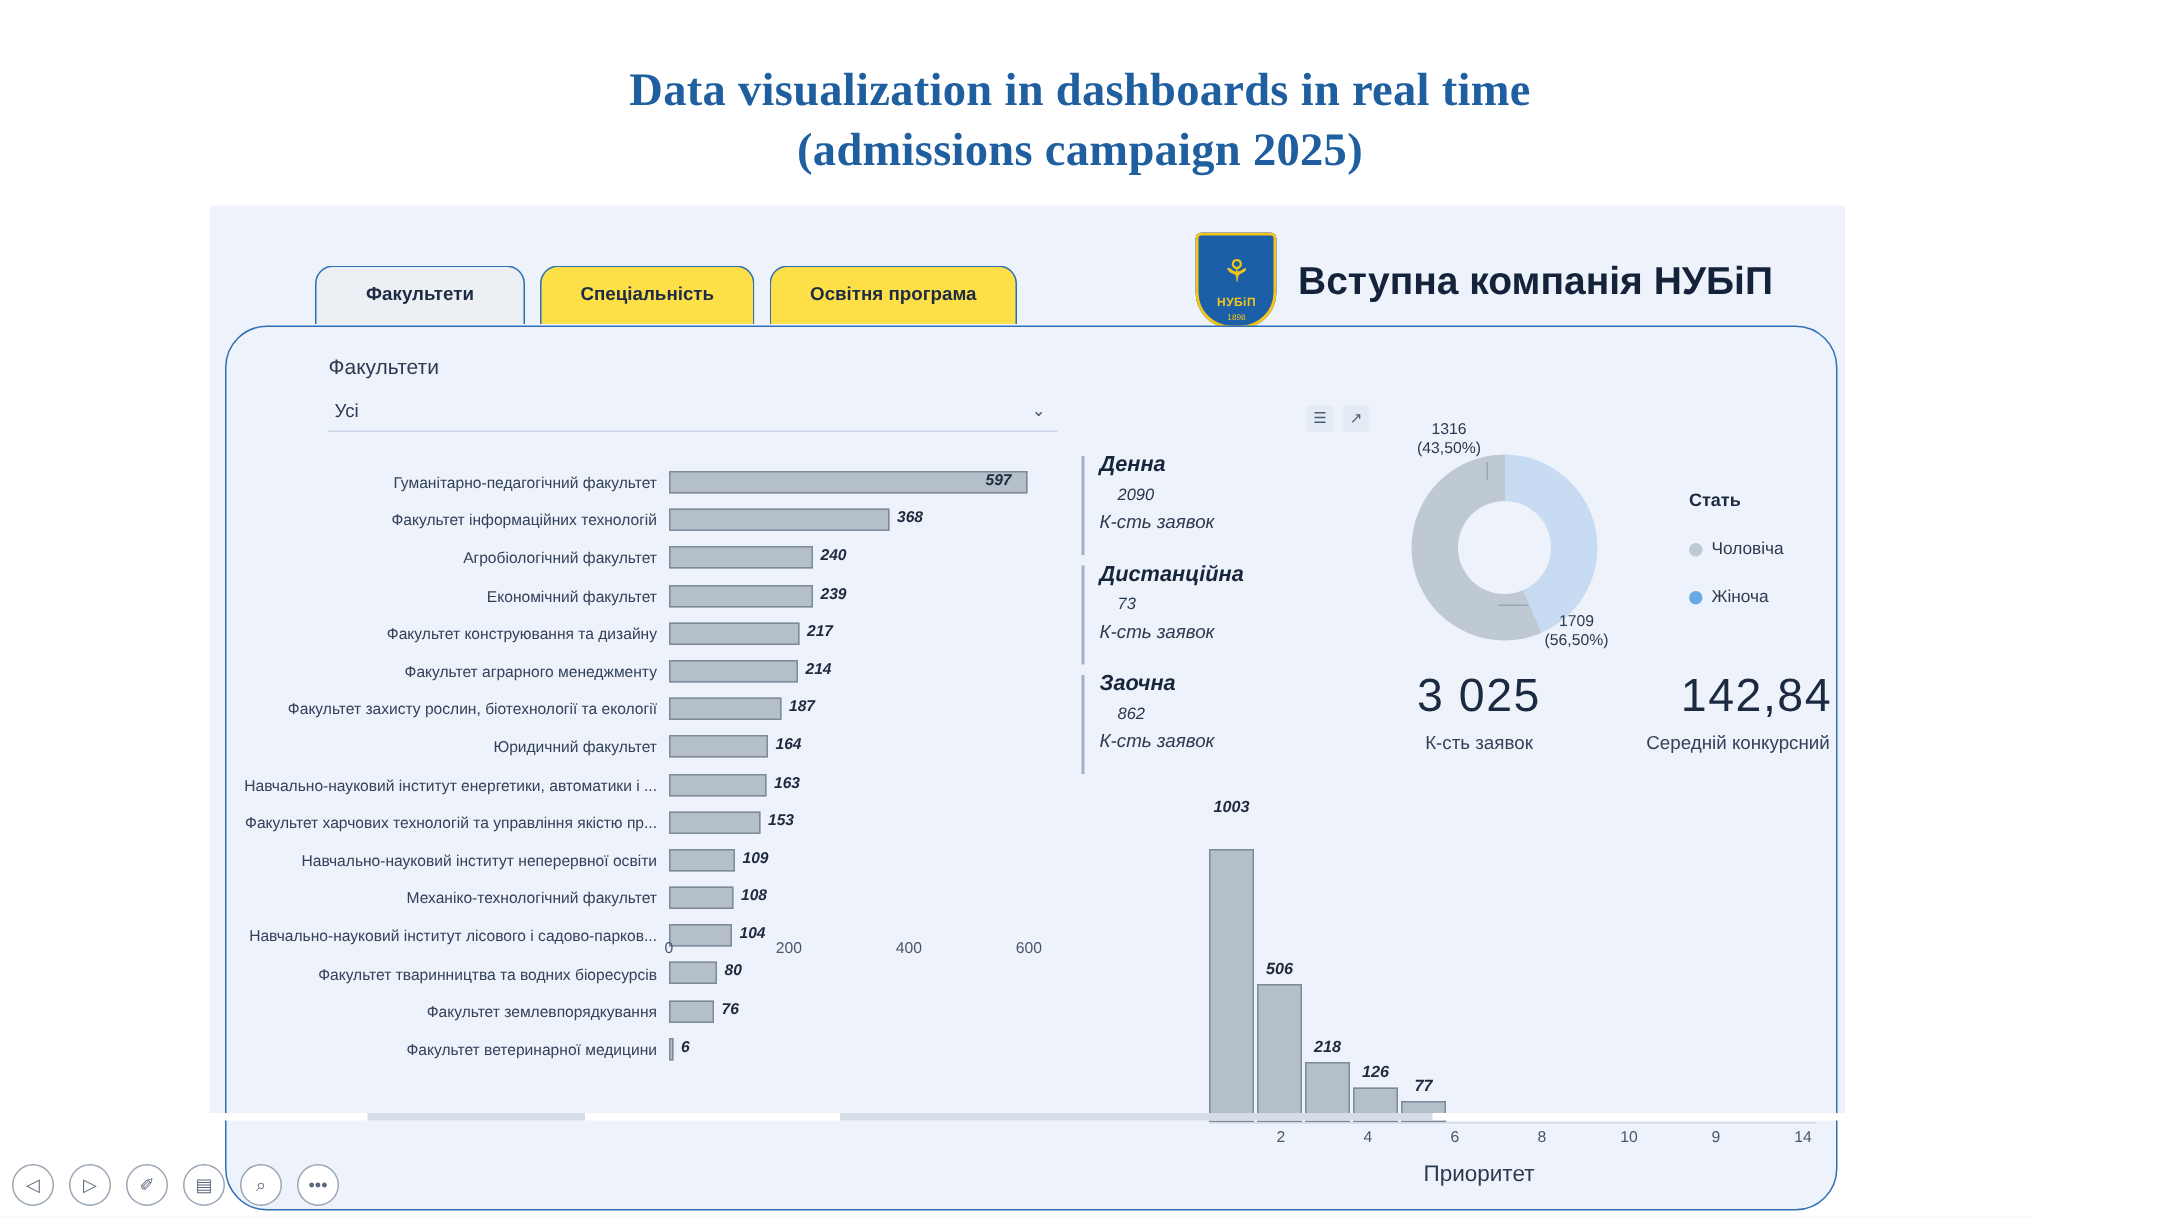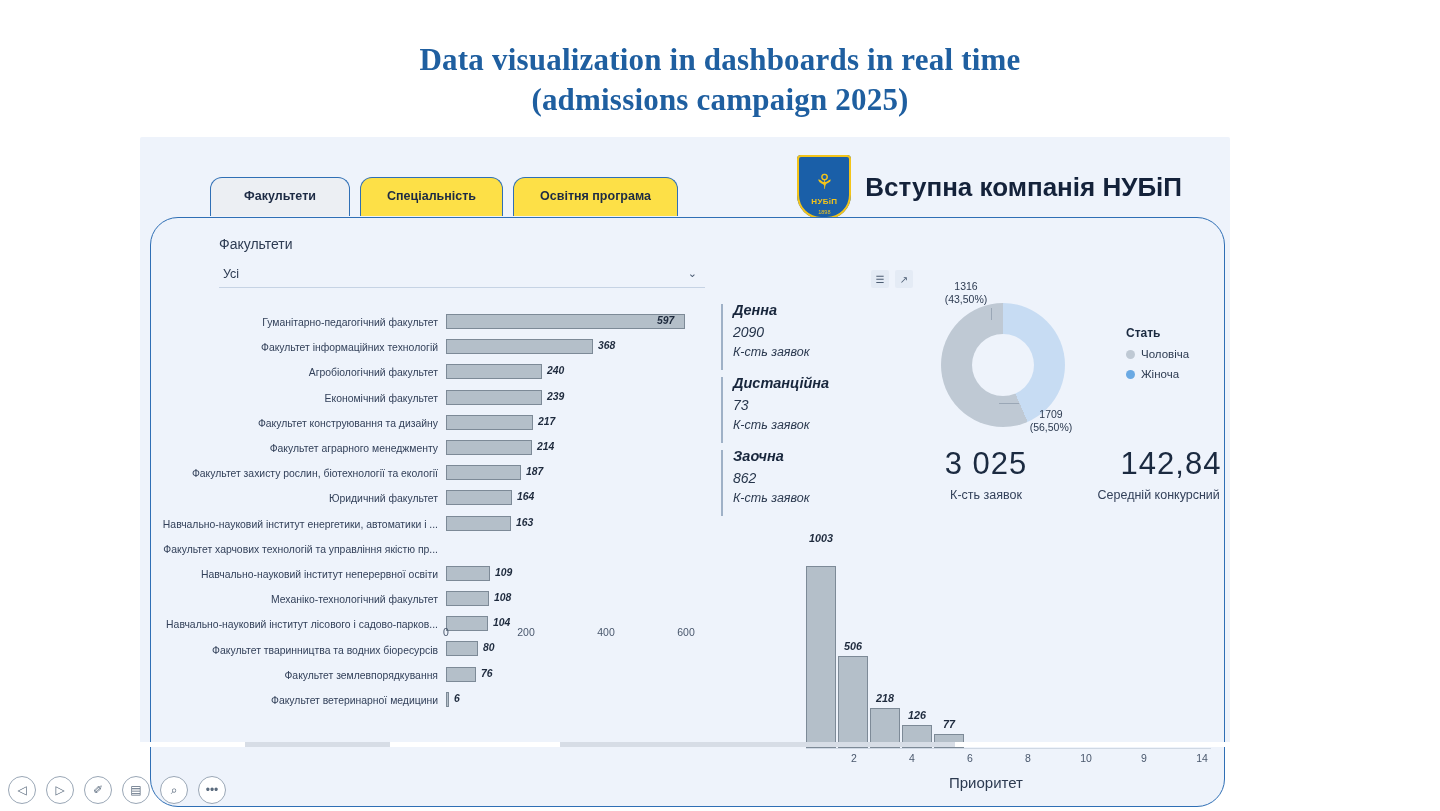--- a/index.html
+++ b/index.html
@@ -126,21 +126,21 @@
   .hx-tick {
     position:absolute; font-size:10.5px; color:#49576c; transform:translateX(-50%);
   }
 
   
   .kpi { position:absolute; font-family:"Liberation Sans", sans-serif;font-style:italic; }
   .kpi .bar {
     position:absolute; left:0; top:2px; width:2px; height:66px; background:#9fb1c7;
   }
   .kpi .k-title { font-size:14.5px; font-weight:bold; color:#18263c; margin-left:12px; }
-  .kpi .k-val { font-size:14px; color:#26354b; margin-left:12px; margin-top:6px; }
+  .kpi .k-val { font-size:11px; color:#26354b; margin-left:24px; margin-top:6px; }
   .kpi .k-sub { font-size:12.5px; color:#2c3a50; margin-left:12px; margin-top:5px; }
 
   .bigkpi { position:absolute; text-align:center; }
   .bigkpi .b-val { font-size:31px; color:#1b2a40; letter-spacing:1px; }
   .bigkpi .b-sub { font-size:12.5px; color:#33415a; margin-top:6px; }
 
   
   .donut-wrap { position:absolute; left:720px; top:80px; width:340px; height:170px; }
   .donut {
     position:absolute; left:70px; top:5px; width:124px; height:124px;
@@ -149,21 +149,21 @@
   }
   .donut::after {
     content:""; position:absolute; left:31px; top:31px; width:62px; height:62px;
     border-radius:50%; background:#eef3fb;
   }
   .donut-lbl { position:absolute; font-size:10.5px; color:#2c3a50; line-height:1.25; text-align:center; }
   .leader { position:absolute; background:#9aa7b6; }
 
   .legend { position:absolute; left:255px; top:28px; }
   .legend .l-title { font-size:12px; font-weight:bold; color:#1b2a40; margin-bottom:6px; }
-  .legend .l-item { display:flex; align-items:center; gap:6px; font-size:11.5px; color:#2c3a50; margin-top:8px; }
+  .legend .l-item { display:flex; align-items:center; gap:6px; font-size:11.5px; color:#2c3a50; margin-top:20px; }
   .dot { width:9px; height:9px; border-radius:50%; display:inline-block; }
 
   
   .vis-icons { position:absolute; left:720px; top:52px; display:flex; gap:6px; }
   .vis-icon {
     width:18px; height:18px; background:#e4ebf5; border-radius:2px;
     display:flex; align-items:center; justify-content:center;
     font-size:10px; color:#4c5d73;
   }
 
@@ -293,20 +293,24 @@
       </div>
       <div class="hrow">
         <div class="hlabel">Навчально-науковий інститут енергетики, автоматики і ...</div>
         <div class="hbar-track">
           <div class="hbar" style="width:65px"></div>
           <div class="hval" style="left:70px">163</div>
         </div>
       </div>
       <div class="hrow">
         <div class="hlabel">Факультет харчових технологій та управління якістю пр...</div>
+        <div class="hbar-track">
+          <div class="hbar" style="width:61px"></div>
+          <div class="hval" style="left:66px">153</div>
+        </div>
       </div>
       <div class="hrow">
         <div class="hlabel">Навчально-науковий інститут неперервної освіти</div>
         <div class="hbar-track">
           <div class="hbar" style="width:44px"></div>
           <div class="hval" style="left:49px">109</div>
         </div>
       </div>
       <div class="hrow">
         <div class="hlabel">Механіко-технологічний факультет</div>

